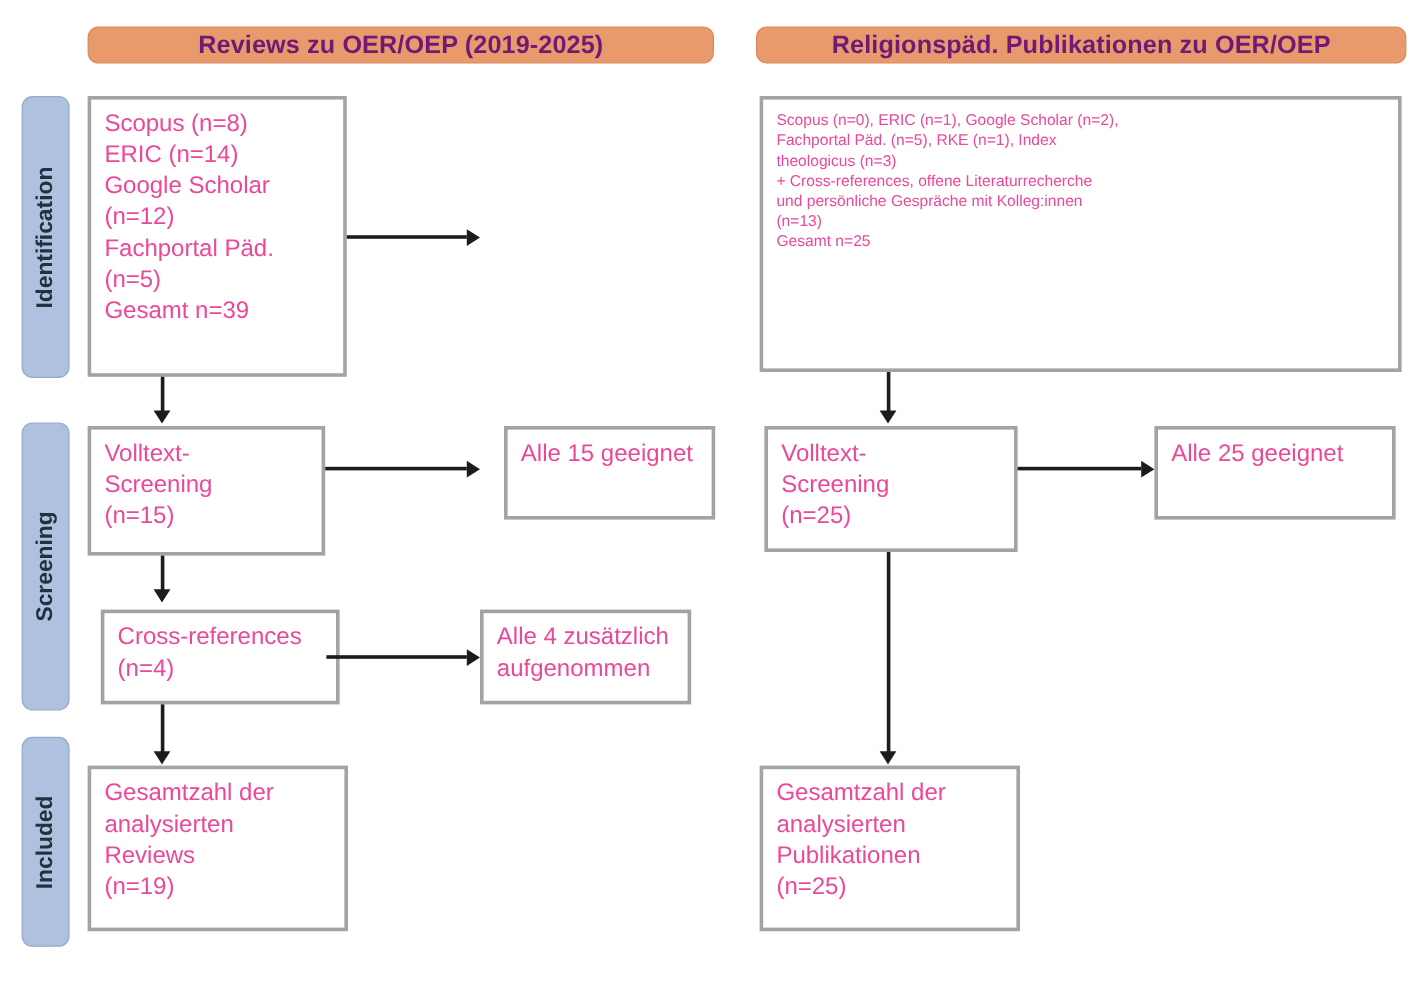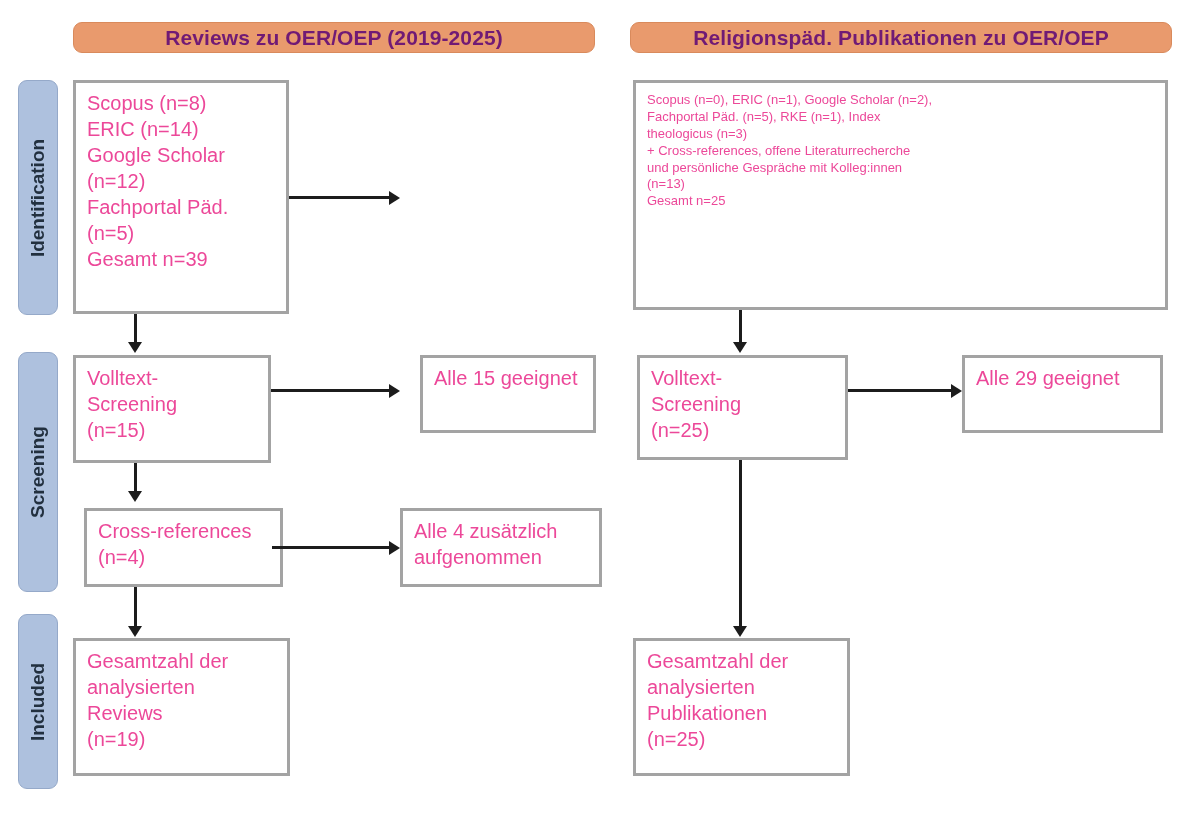--- a/index.html
+++ b/index.html
@@ -119,21 +119,21 @@
 
   <div class="hline" style="left:271px;top:389px;width:118px;"></div>
   <div class="arrow-right" style="left:389px;top:384px;"></div>
 
   <div class="vline" style="left:134px;top:463px;width:3px;height:30px;"></div>
   <div class="arrow-down" style="left:128px;top:491px;"></div>
 
   <div class="fbox" style="left:73px;top:508px;width:199px;height:79px;margin-left:11px;">Cross-references
 (n=4)</div>
 
-  <div class="fbox" style="left:400px;top:508px;width:202px;height:79px;">Alle 4 zusätzlich
+  <div class="fbox" style="left:400px;top:508px;width:176px;height:79px;">Alle 4 zusätzlich
 aufgenommen</div>
 
   <div class="hline" style="left:272px;top:546px;width:117px;"></div>
   <div class="arrow-right" style="left:389px;top:541px;"></div>
 
   <div class="vline" style="left:134px;top:587px;width:3px;height:41px;"></div>
   <div class="arrow-down" style="left:128px;top:626px;"></div>
 
   <div class="fbox" style="left:73px;top:638px;width:217px;height:138px;">Gesamtzahl der
 analysierten
@@ -148,21 +148,21 @@
 (n=13)
 Gesamt n=25</div>
 
   <div class="vline" style="left:739px;top:310px;width:3px;height:34px;"></div>
   <div class="arrow-down" style="left:733px;top:342px;"></div>
 
   <div class="fbox" style="left:637px;top:355px;width:211px;height:105px;">Volltext-
 Screening
 (n=25)</div>
 
-  <div class="fbox" style="left:962px;top:355px;width:201px;height:78px;">Alle 29 geeignet</div>
+  <div class="fbox" style="left:962px;top:355px;width:201px;height:78px;">Alle 25 geeignet</div>
 
   <div class="hline" style="left:848px;top:389px;width:103px;"></div>
   <div class="arrow-right" style="left:951px;top:384px;"></div>
 
   <div class="vline" style="left:739px;top:460px;width:3px;height:168px;"></div>
   <div class="arrow-down" style="left:733px;top:626px;"></div>
 
   <div class="fbox" style="left:633px;top:638px;width:217px;height:138px;">Gesamtzahl der
 analysierten
 Publikationen

